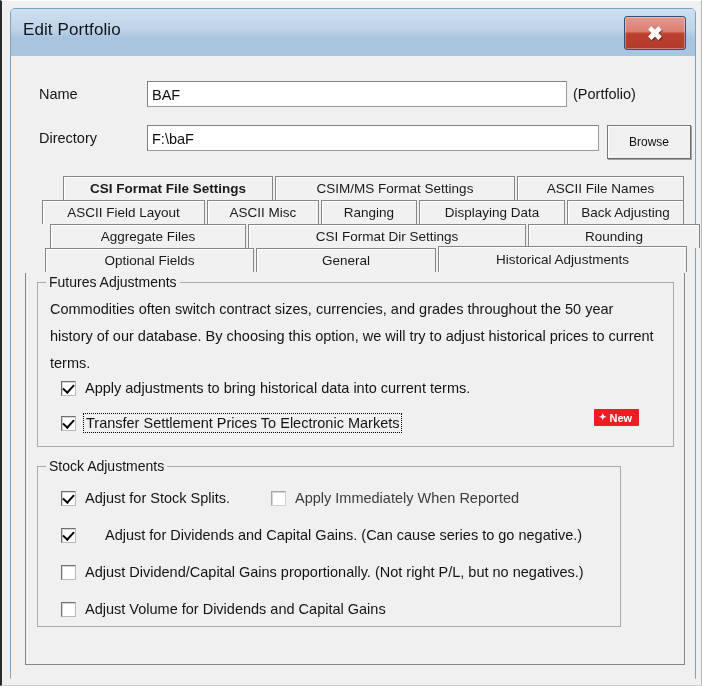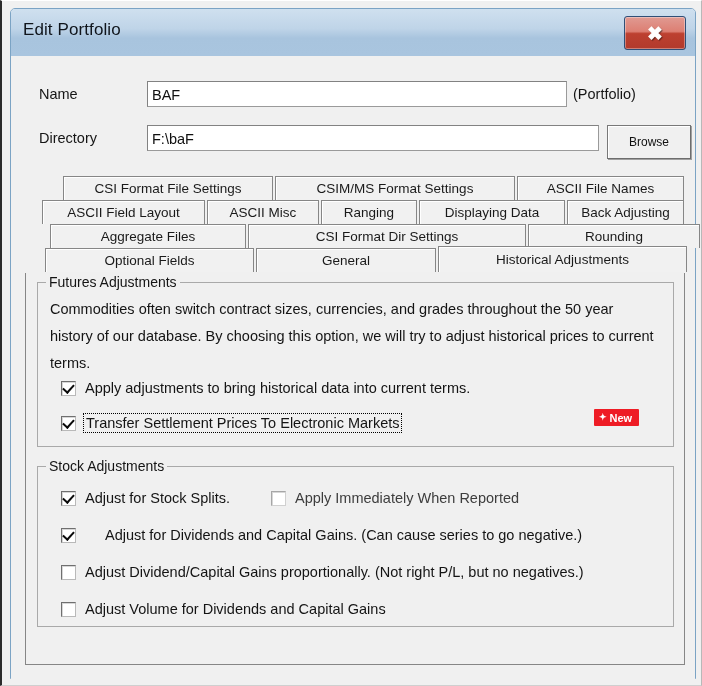--- a/index.html
+++ b/index.html
@@ -196,21 +196,21 @@
     position: absolute;
     top: -9px;
     left: 8px;
     background: #f0f0f0;
     padding: 0 3px;
     font-size: 14px;
     color: #141414;
     white-space: nowrap;
   }
   #futures-group { left: 11px; top: 9px; width: 637px; height: 165px; }
-  #stock-group   { left: 11px; top: 193px; width: 637px; height: 161px; }
+  #stock-group   { left: 11px; top: 193px; width: 584px; height: 161px; }
 
   .paragraph {
     position: absolute;
     left: 12px;
     top: 13px;
     width: 608px;
     font-size: 14.5px;
     color: #141414;
     line-height: 27px;
   }
@@ -302,21 +302,21 @@
     <div class="form-label" id="name-label">Name</div>
     <input class="text-input" id="name-input" type="text" value="BAF" style="">
     <div class="form-label" id="required-label">(Portfolio)</div>
 
     <div class="form-label" id="dir-label">Directory</div>
     <input class="text-input" id="dir-input" type="text" value="F:\baF" style="">
     <button id="browse-button">Browse</button>
 
     <div id="tabs" style="height: 96px;">
         <div class="tab-row" style="top: 0px; position: absolute; left: 0px; width: 662px;">
-          <div class="tab" style="left: 38px; width: 210px;">
+          <div class="tab" style="left: 38px; width: 210px; font-weight: bold;">
             <span>CSI Format File Settings</span>
           </div>
           <div class="tab" style="left: 250px; width: 240px;">
             <span>CSIM/MS Format Settings</span>
           </div>
           <div class="tab" style="left: 492px; width: 167px;">
             <span>ASCII File Names</span>
           </div>
         </div>
         <div class="tab-row" style="top: 24px; position: absolute; left: 0px; width: 662px;">

